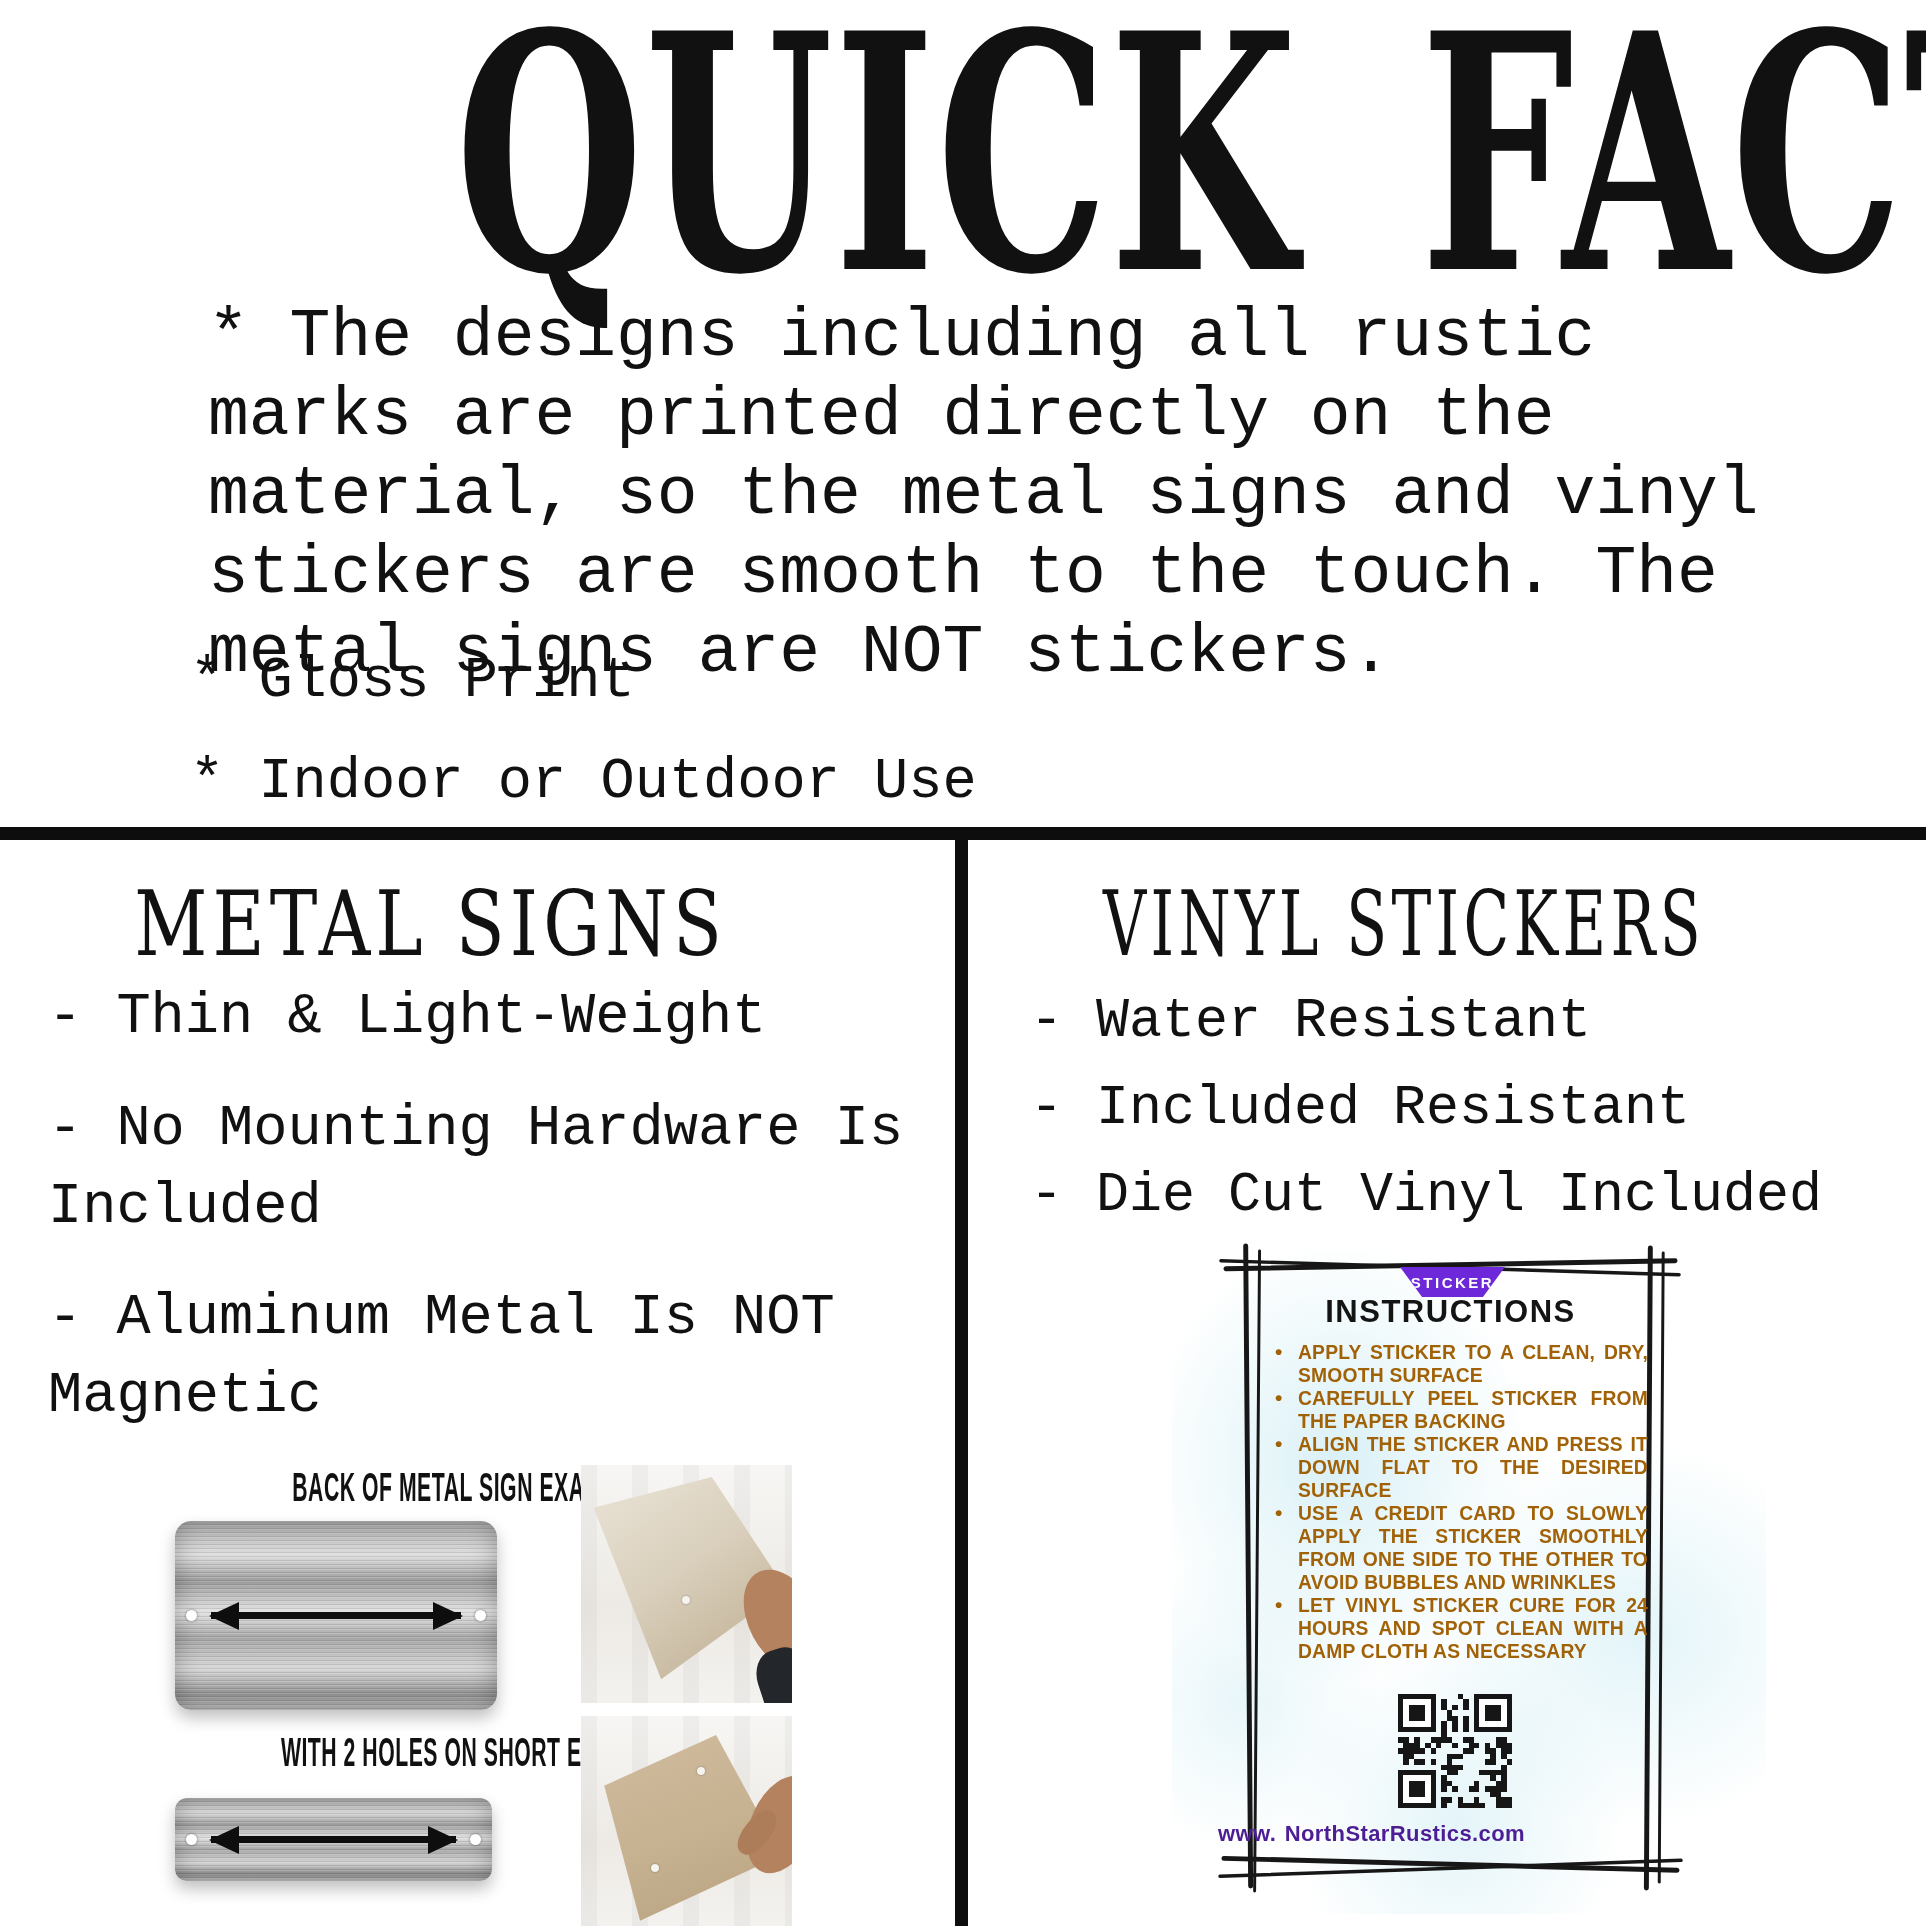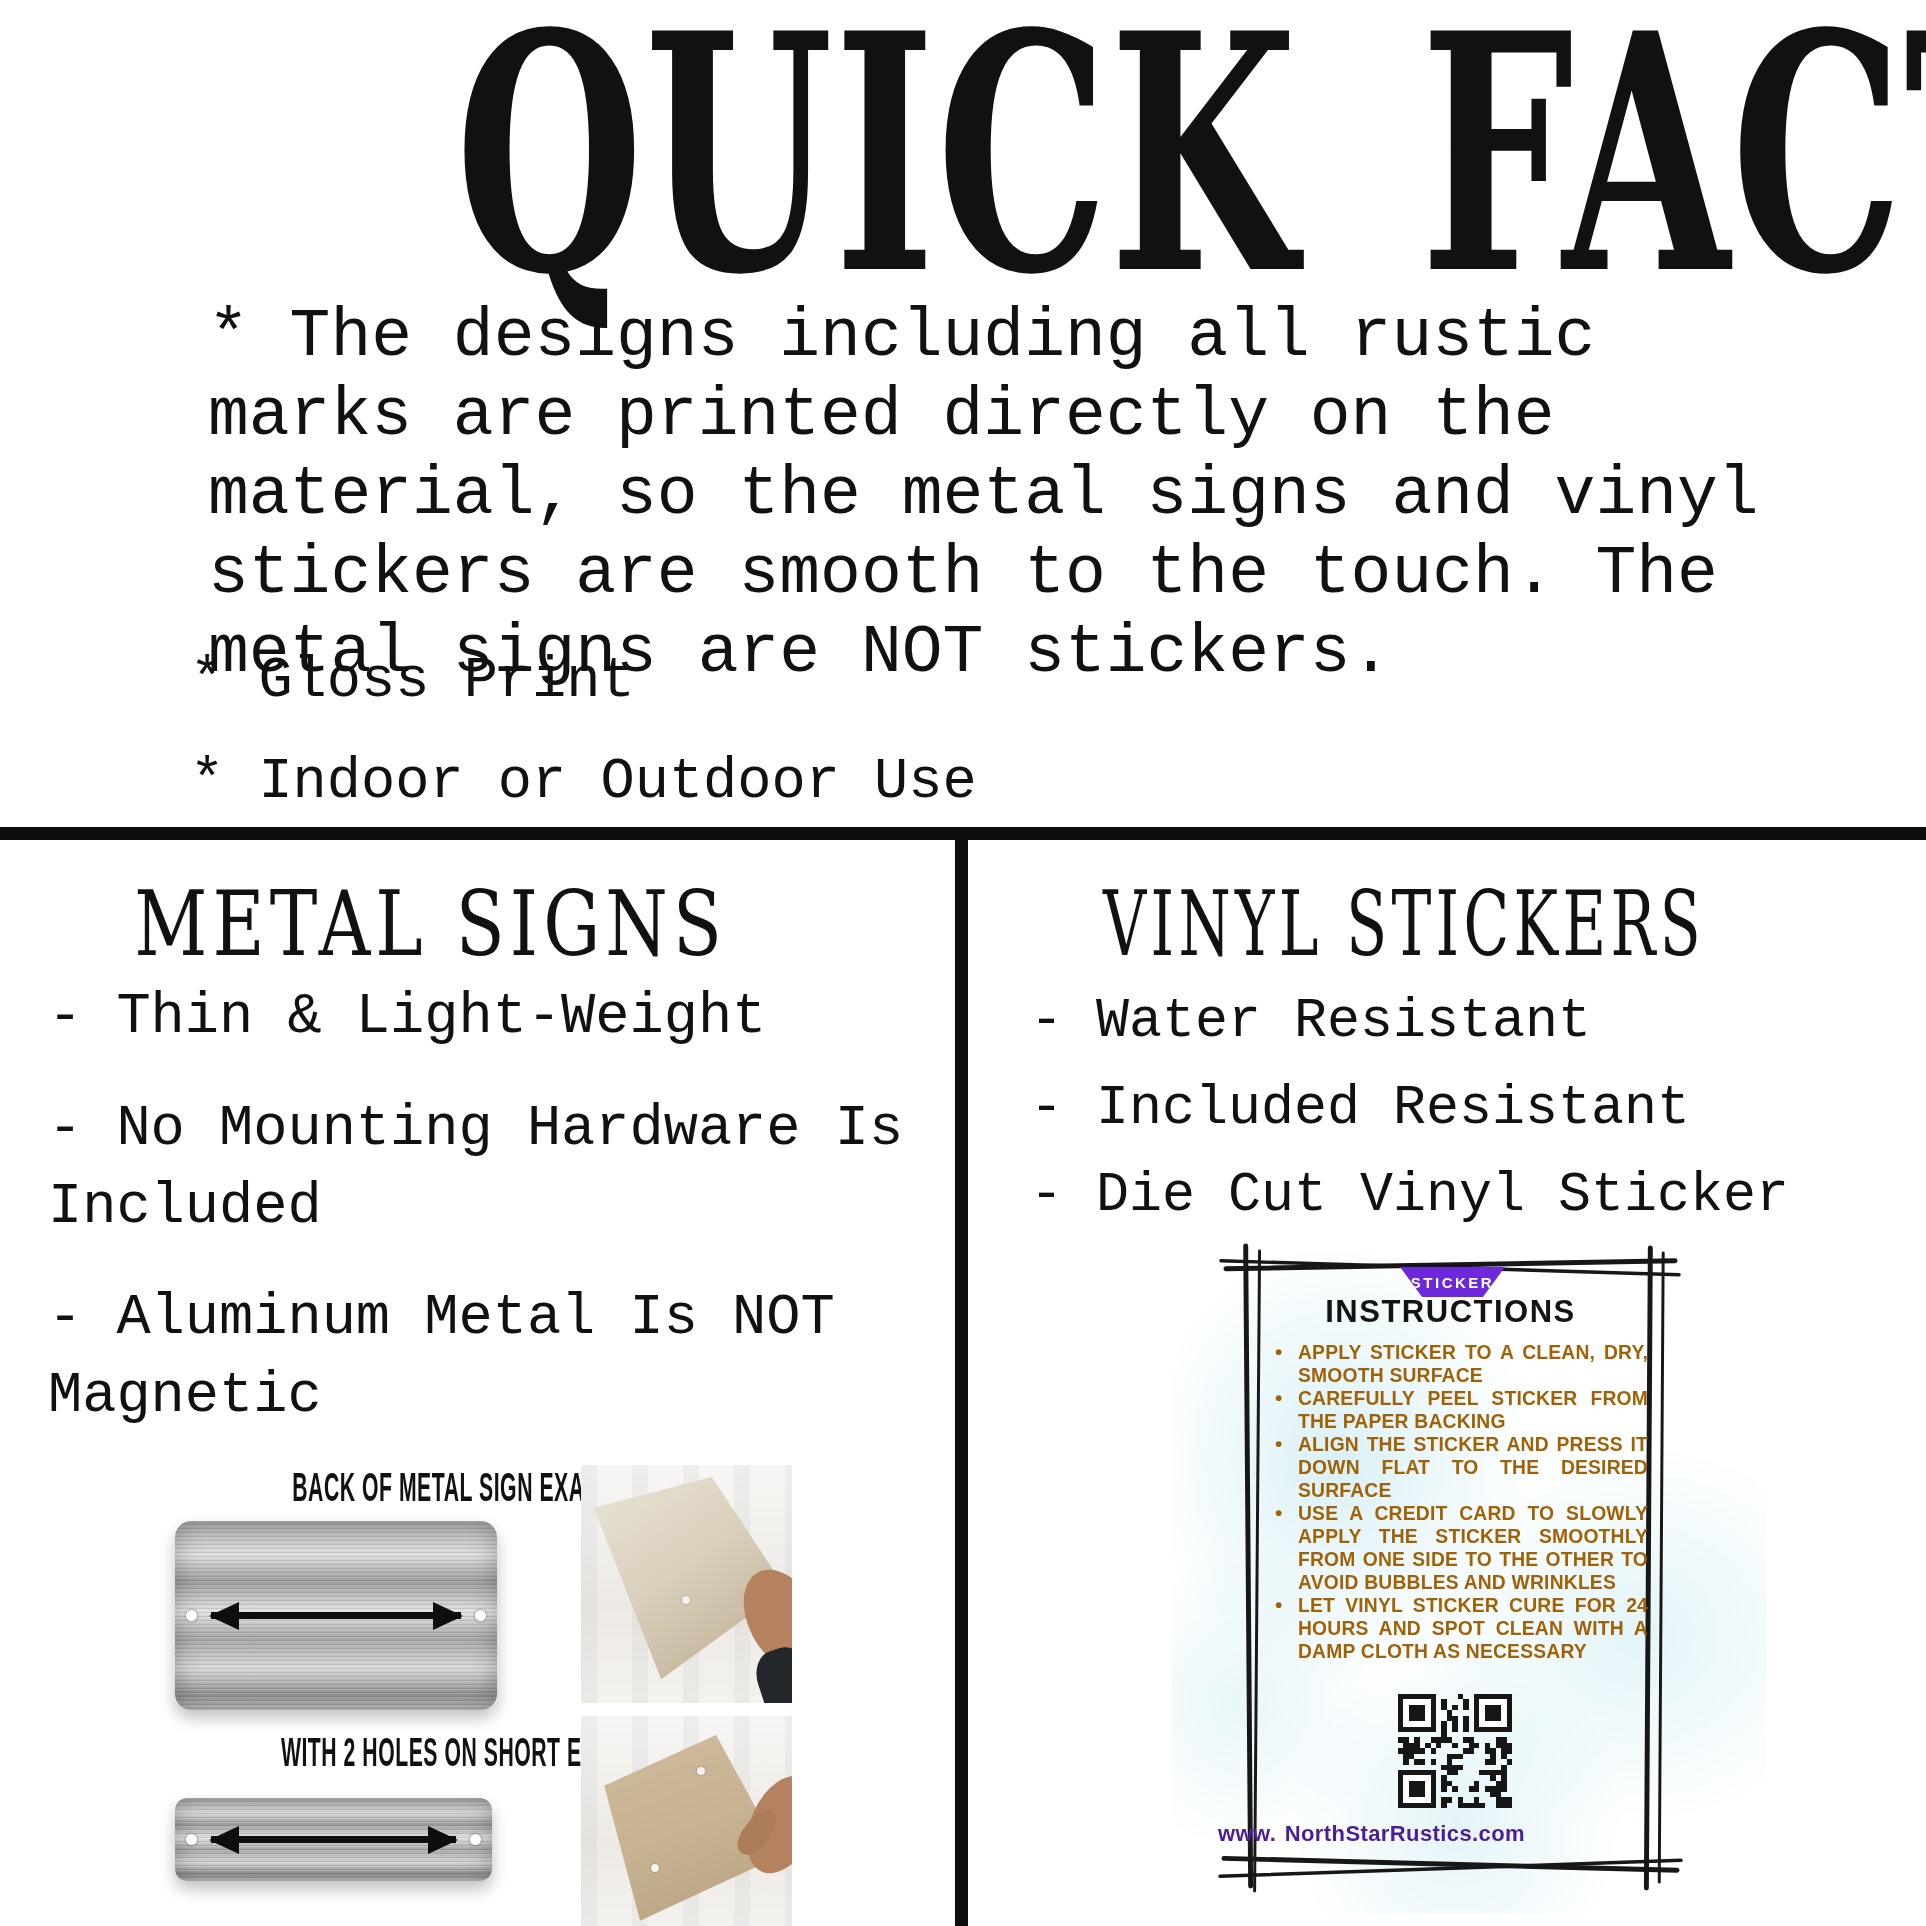--- a/index.html
+++ b/index.html
@@ -162,21 +162,21 @@
     <span class="pinhole" style="left:33%;top:70%;"></span>
     <div class="hand"></div>
     <div class="thumb"></div>
   </div>
 
   <div class="col-heading right">
     <span>VINYL STICKERS</span>
   </div>
   <div class="vbullet vb0">- Water Resistant</div>
   <div class="vbullet vb1">- Included Resistant</div>
-  <div class="vbullet vb2">- Die Cut Vinyl Sticker</div>
+  <div class="vbullet vb2">- Die Cut Vinyl Included</div>
 
   <div class="card">
     <div class="wash"></div>
 
     <svg class="frame" viewBox="0 0 470 668">
       <g stroke="#171717" stroke-linecap="round" fill="none">
         <line x1="8" y1="26" x2="462" y2="18" stroke-width="5"></line>
         <line x1="3" y1="18" x2="466" y2="32" stroke-width="3.5"></line>
         <line x1="28" y1="3" x2="33" y2="650" stroke-width="5"></line>
         <line x1="42" y1="8" x2="37" y2="655" stroke-width="3"></line>

